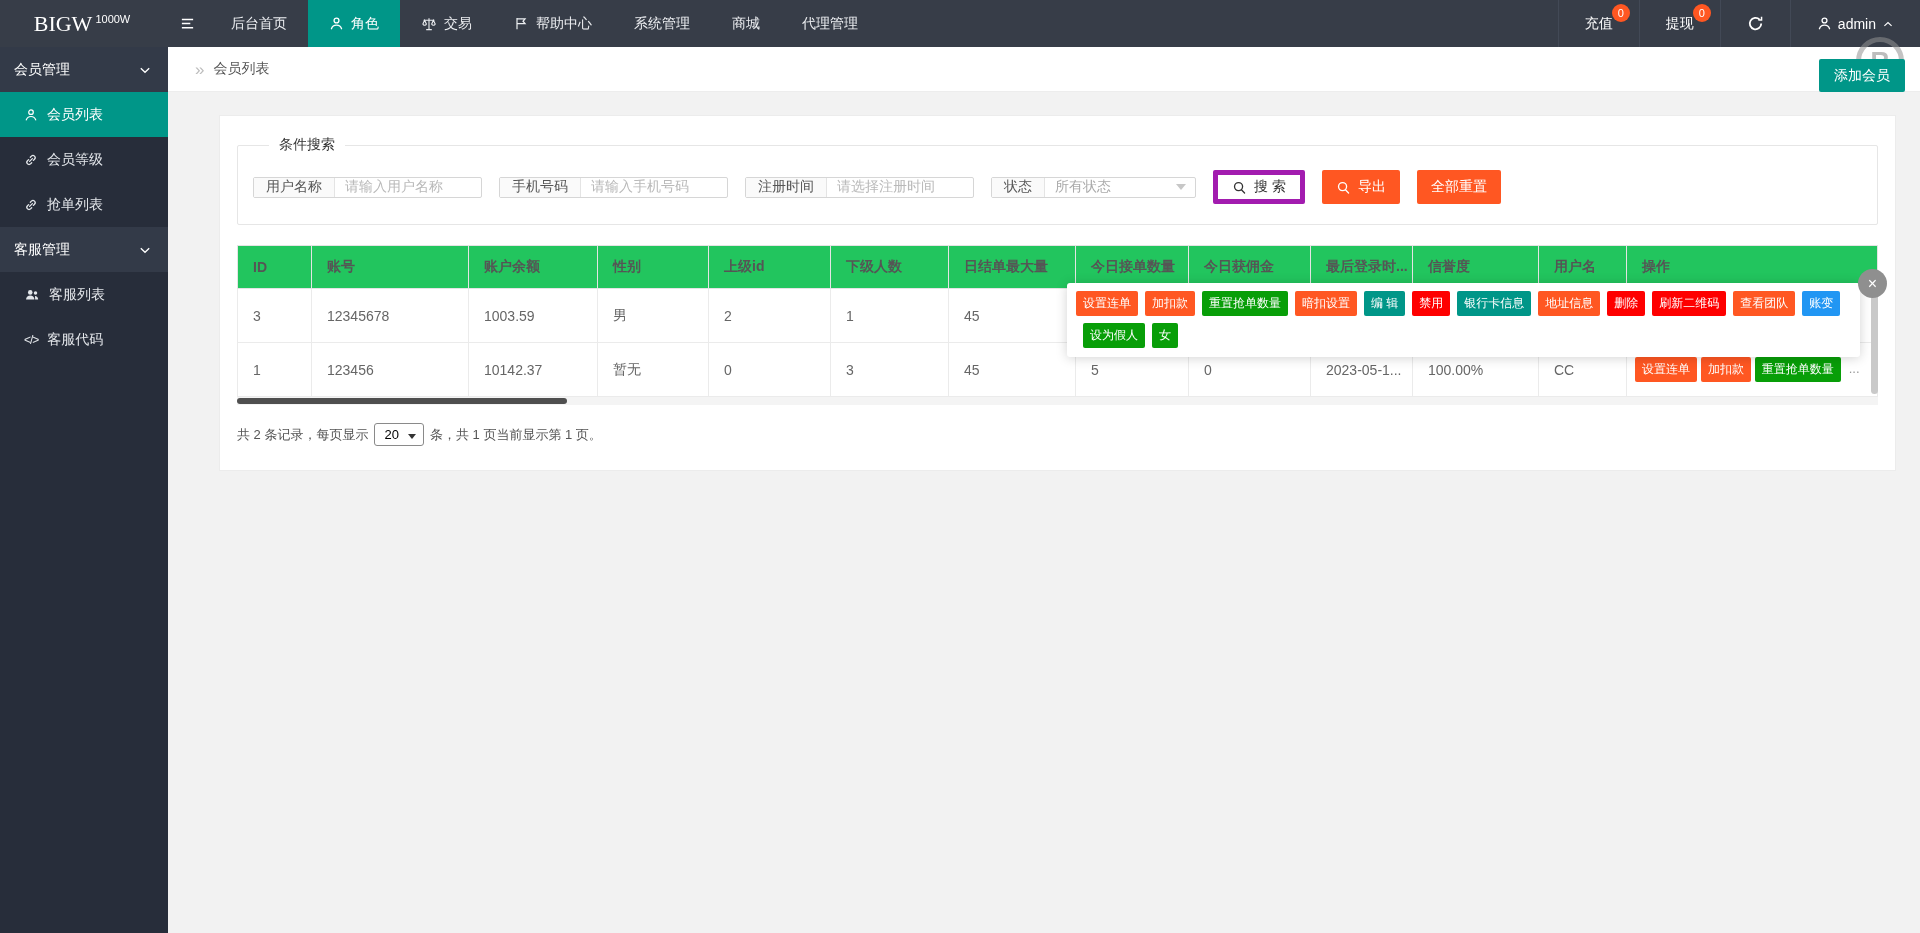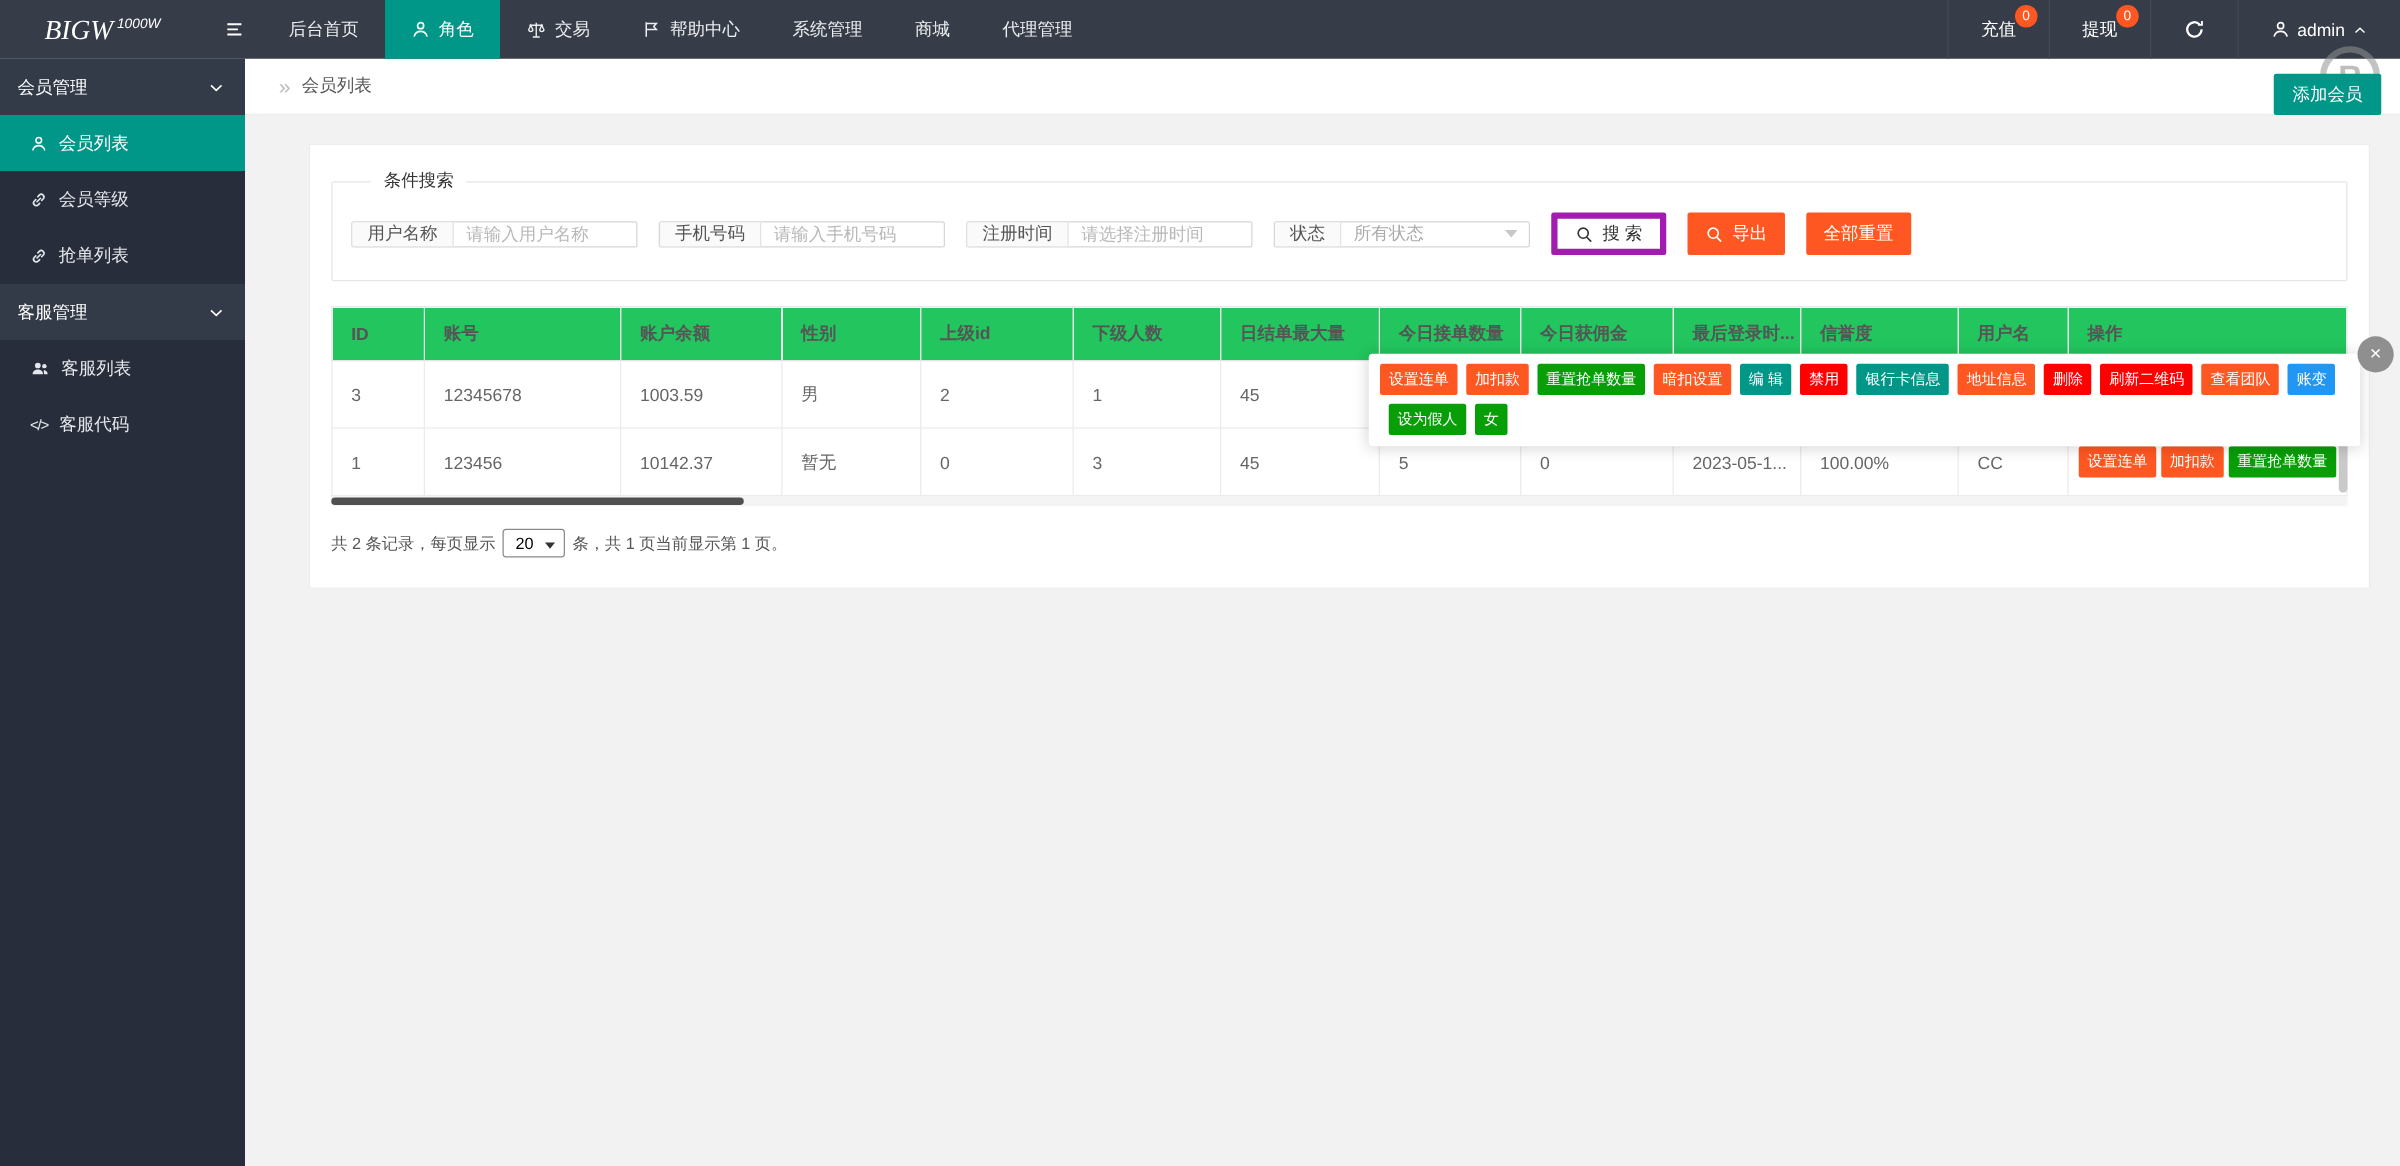--- a/index.html
+++ b/index.html
@@ -2,51 +2,51 @@
 <html><head>
 <meta charset="utf-8">
 <style>
   * { box-sizing: border-box; margin: 0; padding: 0; }
   html,body { width:1920px; height:933px; overflow:hidden; }
   body { font-family:"Liberation Sans","DejaVu Sans",sans-serif; background:#fff; position:relative; }
   .ic { display:inline-block; vertical-align:middle; flex-shrink:0; }
 
   
   .topnav { height:47px; background:#373d48; display:flex; align-items:stretch; color:#fff; position:relative; z-index:10; }
-  .logo { width:164px; display:flex; align-items:center; justify-content:center; font-family:"Liberation Serif","DejaVu Serif",serif; font-size:22px; color:#fff; flex-shrink:0;font-style:italic; }
+  .logo { width:164px; display:flex; align-items:center; justify-content:center; font-family:"Liberation Serif","DejaVu Serif",serif; font-size:22px; color:#fff; flex-shrink:0; }
   .logo sup { font-size:11px; margin-left:3px; margin-bottom:9px; font-family:"Liberation Sans",sans-serif; }
   .nav-toggle { width:46px; display:flex; align-items:center; justify-content:center; cursor:pointer; color:#fff; }
   .nav-item { display:flex; align-items:center; gap:7px; padding:0 21px; font-size:14px; color:#eceef1; cursor:pointer; white-space:nowrap; }
   .nav-item.active { background:#009688; color:#fff; }
   .nav-right { margin-left:auto; display:flex; align-items:stretch; }
   .nav-cell { position:relative; display:flex; align-items:center; gap:6px; padding:0 26px; font-size:14px; border-left:1px solid #424956; cursor:pointer; white-space:nowrap; }
   .badge { position:absolute; top:4px; right:9px; background:#ff5722; color:#fff; font-size:11px; min-width:18px; height:18px; padding:0 4px; border-radius:9px; display:flex; align-items:center; justify-content:center; }
 
   
   .layout { display:flex; height:886px; }
-  .sidebar { width:196px; flex-shrink:0; background:#272d3a; }
+  .sidebar { width:168px; flex-shrink:0; background:#272d3a; }
   .side-section { height:45px; display:flex; align-items:center; justify-content:space-between; padding:0 16px 0 14px; background:#333a48; color:#fff; font-size:14px; cursor:pointer; }
   .side-item { height:45px; display:flex; align-items:center; gap:9px; padding-left:24px; color:#e4e7eb; font-size:14px; background:#272d3a; cursor:pointer; }
   .side-item.active { background:#009688; color:#fff; }
   .code-glyph { font-size:12px; letter-spacing:-1px; }
 
   .main { flex:1; background:#f2f2f2; position:relative; }
   .crumb-bar { height:45px; background:#fff; border-bottom:1px solid #ededed; display:flex; align-items:center; padding-left:27px; }
   .crumb-icon { color:#bcbcbc; font-size:17px; margin-right:9px; line-height:1; }
   .crumb-title { font-size:14px; color:#555; }
   .add-btn { position:absolute; top:12px; right:15px; height:33px; padding:0 15px; background:#009688; color:#fff; font-size:14px; border:none; border-radius:2px; cursor:pointer; z-index:60; font-family:inherit; }
 
   
   .panel { margin:23px 24px 0 51px; background:#fff; border:1px solid #ececec; padding:20px 17px 24px; }
   .search-fieldset { border:1px solid #e6e6e6; border-radius:2px; padding:16px 15px 20px; margin-bottom:20px; }
   .search-fieldset legend { font-size:14px; color:#333; padding:0 10px; margin-left:16px; }
   .search-row { display:flex; align-items:center; gap:17px; flex-wrap:nowrap; }
   .input-group { display:flex; align-items:stretch; height:21px; border:1px solid #d6d6d6; border-radius:2px; background:#fff; }
   .addon { display:flex; align-items:center; padding:0 12px; background:#fafafa; border-right:1px solid #e4e4e4; color:#555; font-size:14px; white-space:nowrap; }
-  .input-group input { border:none; outline:none; width:146px; padding:0 10px; font-size:14px; color:#a21caf; font-family:Liberation Sans, sans-serif; background:transparent; }
+  .input-group input { border:none; outline:none; width:146px; padding:0 10px; font-size:14px; color:#a21caf; font-family:Liberation Mono, monospace; background:transparent; }
   .input-group input::placeholder { color:#b9b9b9; }
   .select-box { display:flex; align-items:center; width:150px; padding:0 24px 0 10px; color:#aaa; font-size:14px; position:relative; cursor:pointer; }
   .select-arrow { position:absolute; right:9px; width:0; height:0; border-left:5px solid transparent; border-right:5px solid transparent; border-top:6px solid #c7c7c7; }
   .btn { height:34px; border-radius:2px; border:none; font-size:14px; display:inline-flex; align-items:center; gap:7px; padding:0 14px; cursor:pointer; font-family:inherit; white-space:nowrap; }
   .btn-plain { background:#fff; border:5px solid #a21caf; color:#333; }
   .btn-orange { background:#ff5722; color:#fff; }
 
   
   .table-zone { position:relative; }
   .data-table { width:100%; border-collapse:collapse; table-layout:fixed; }

